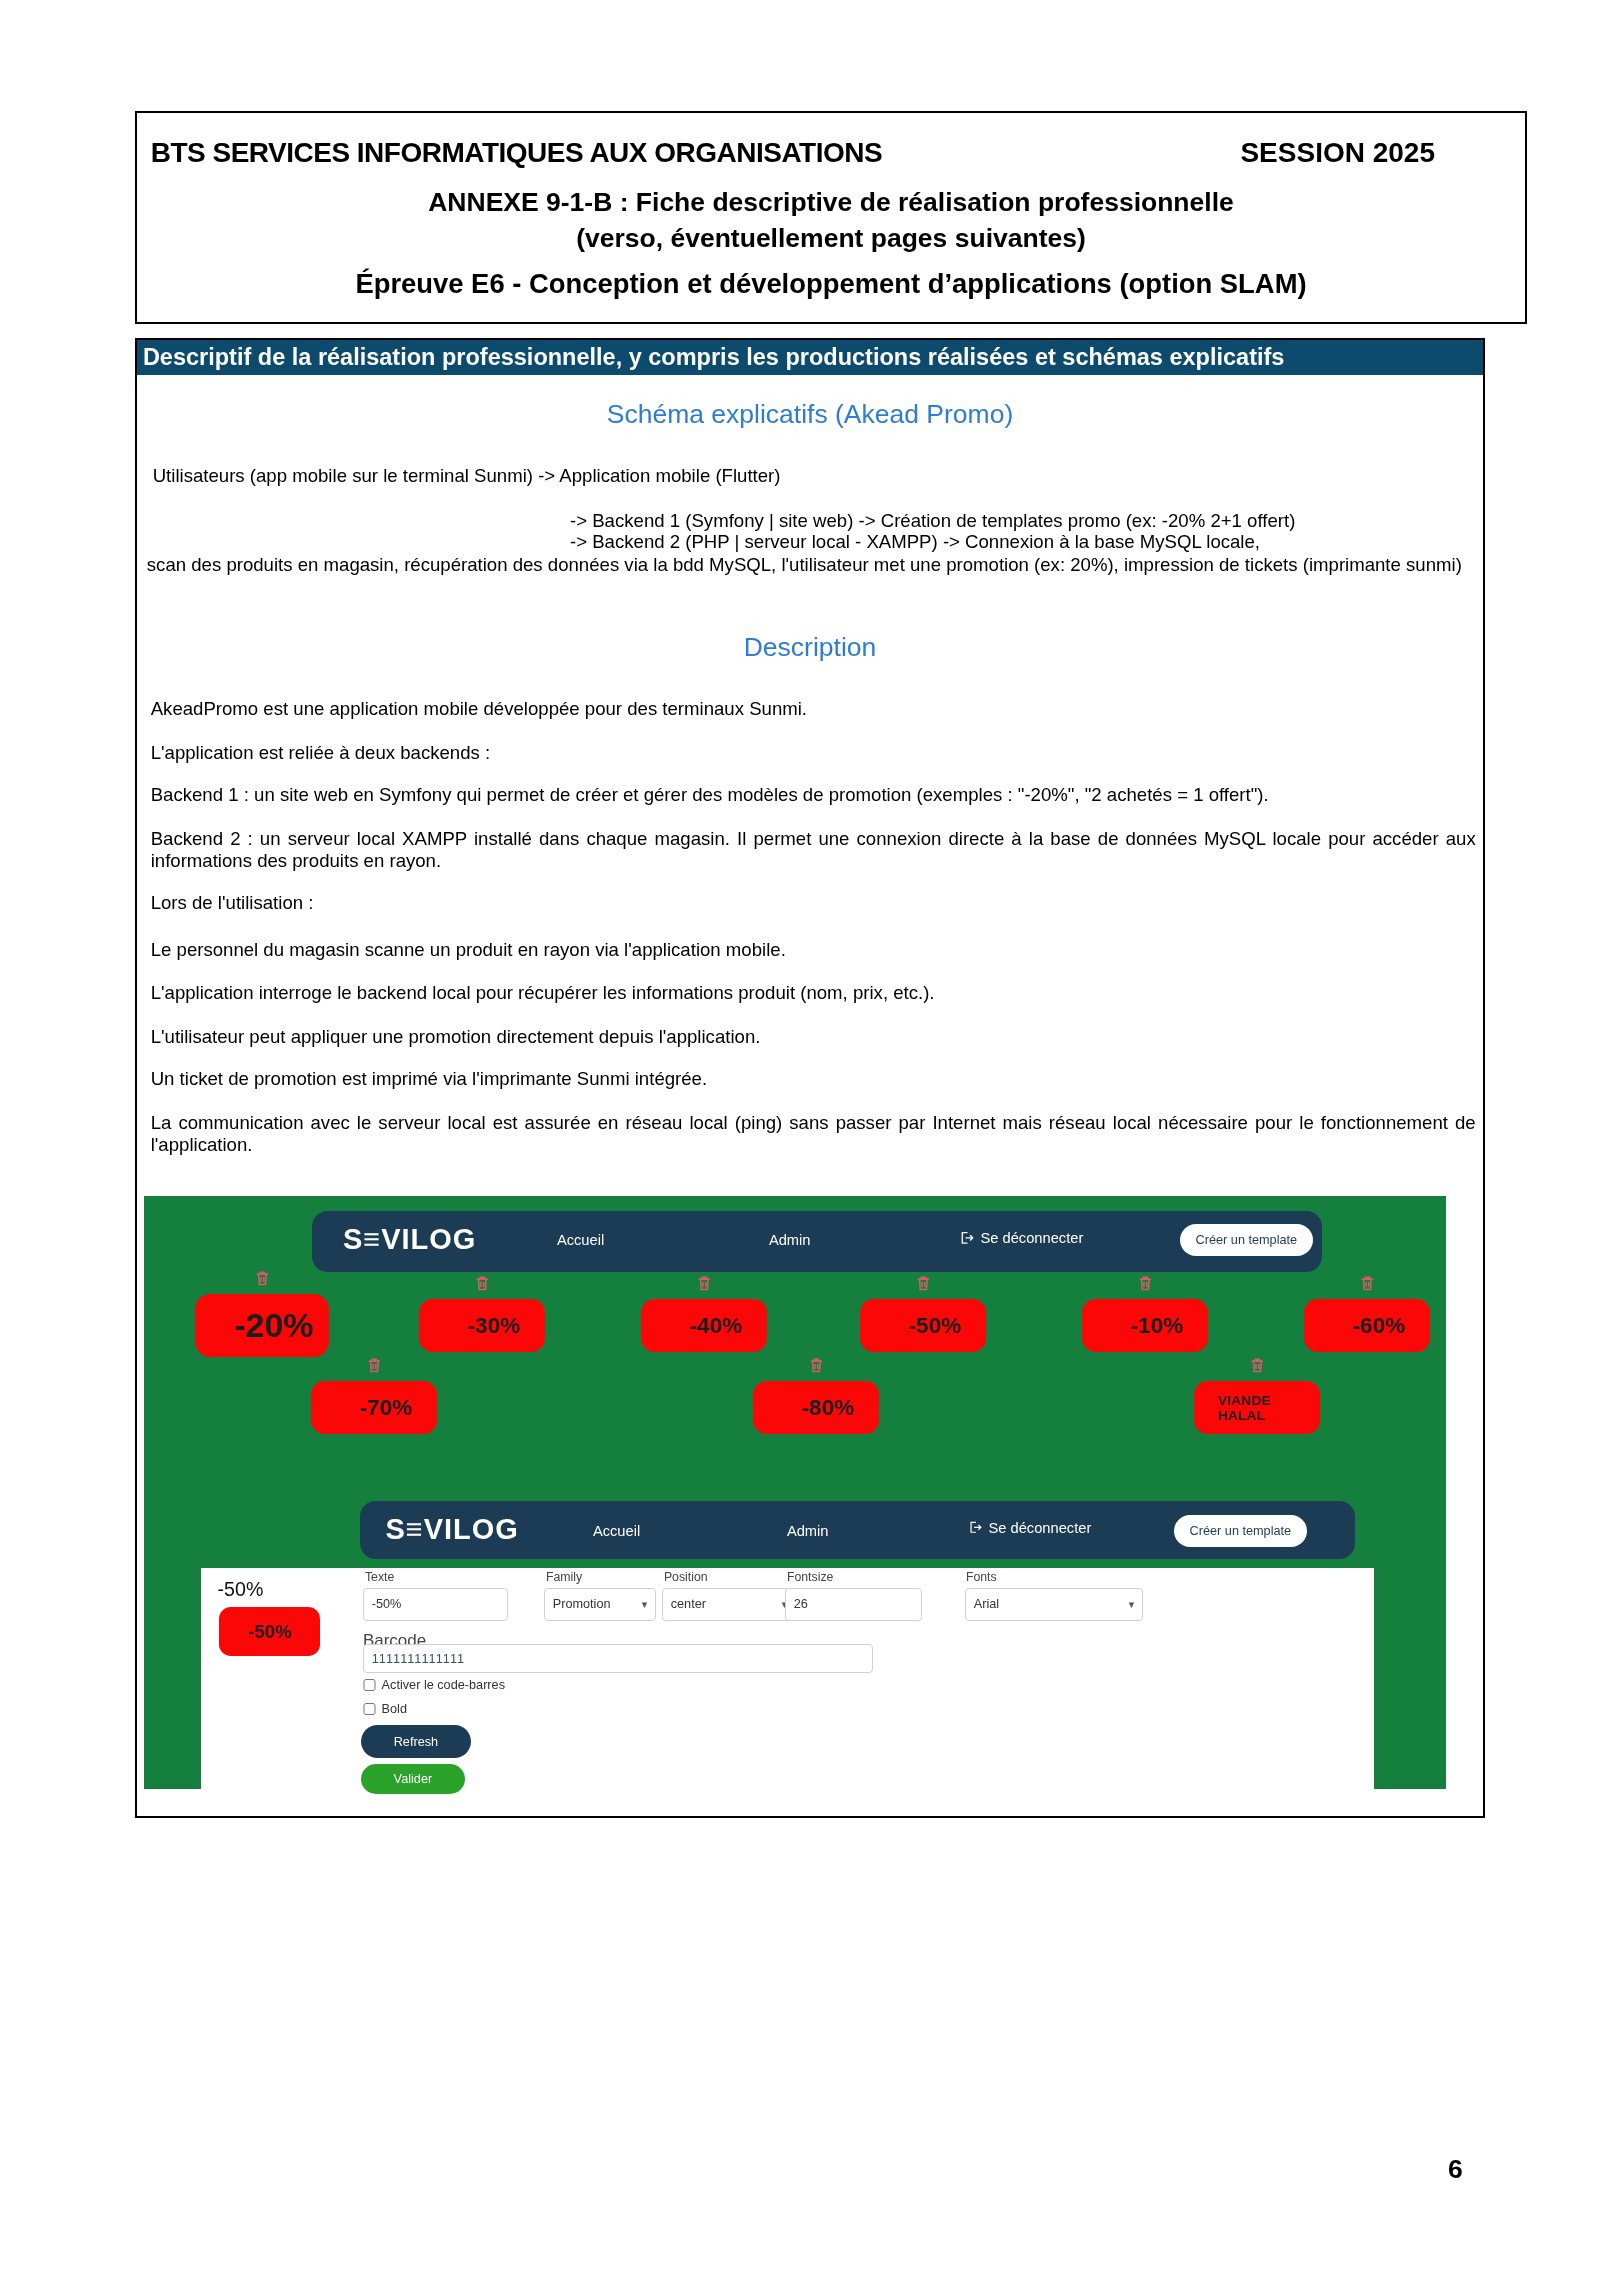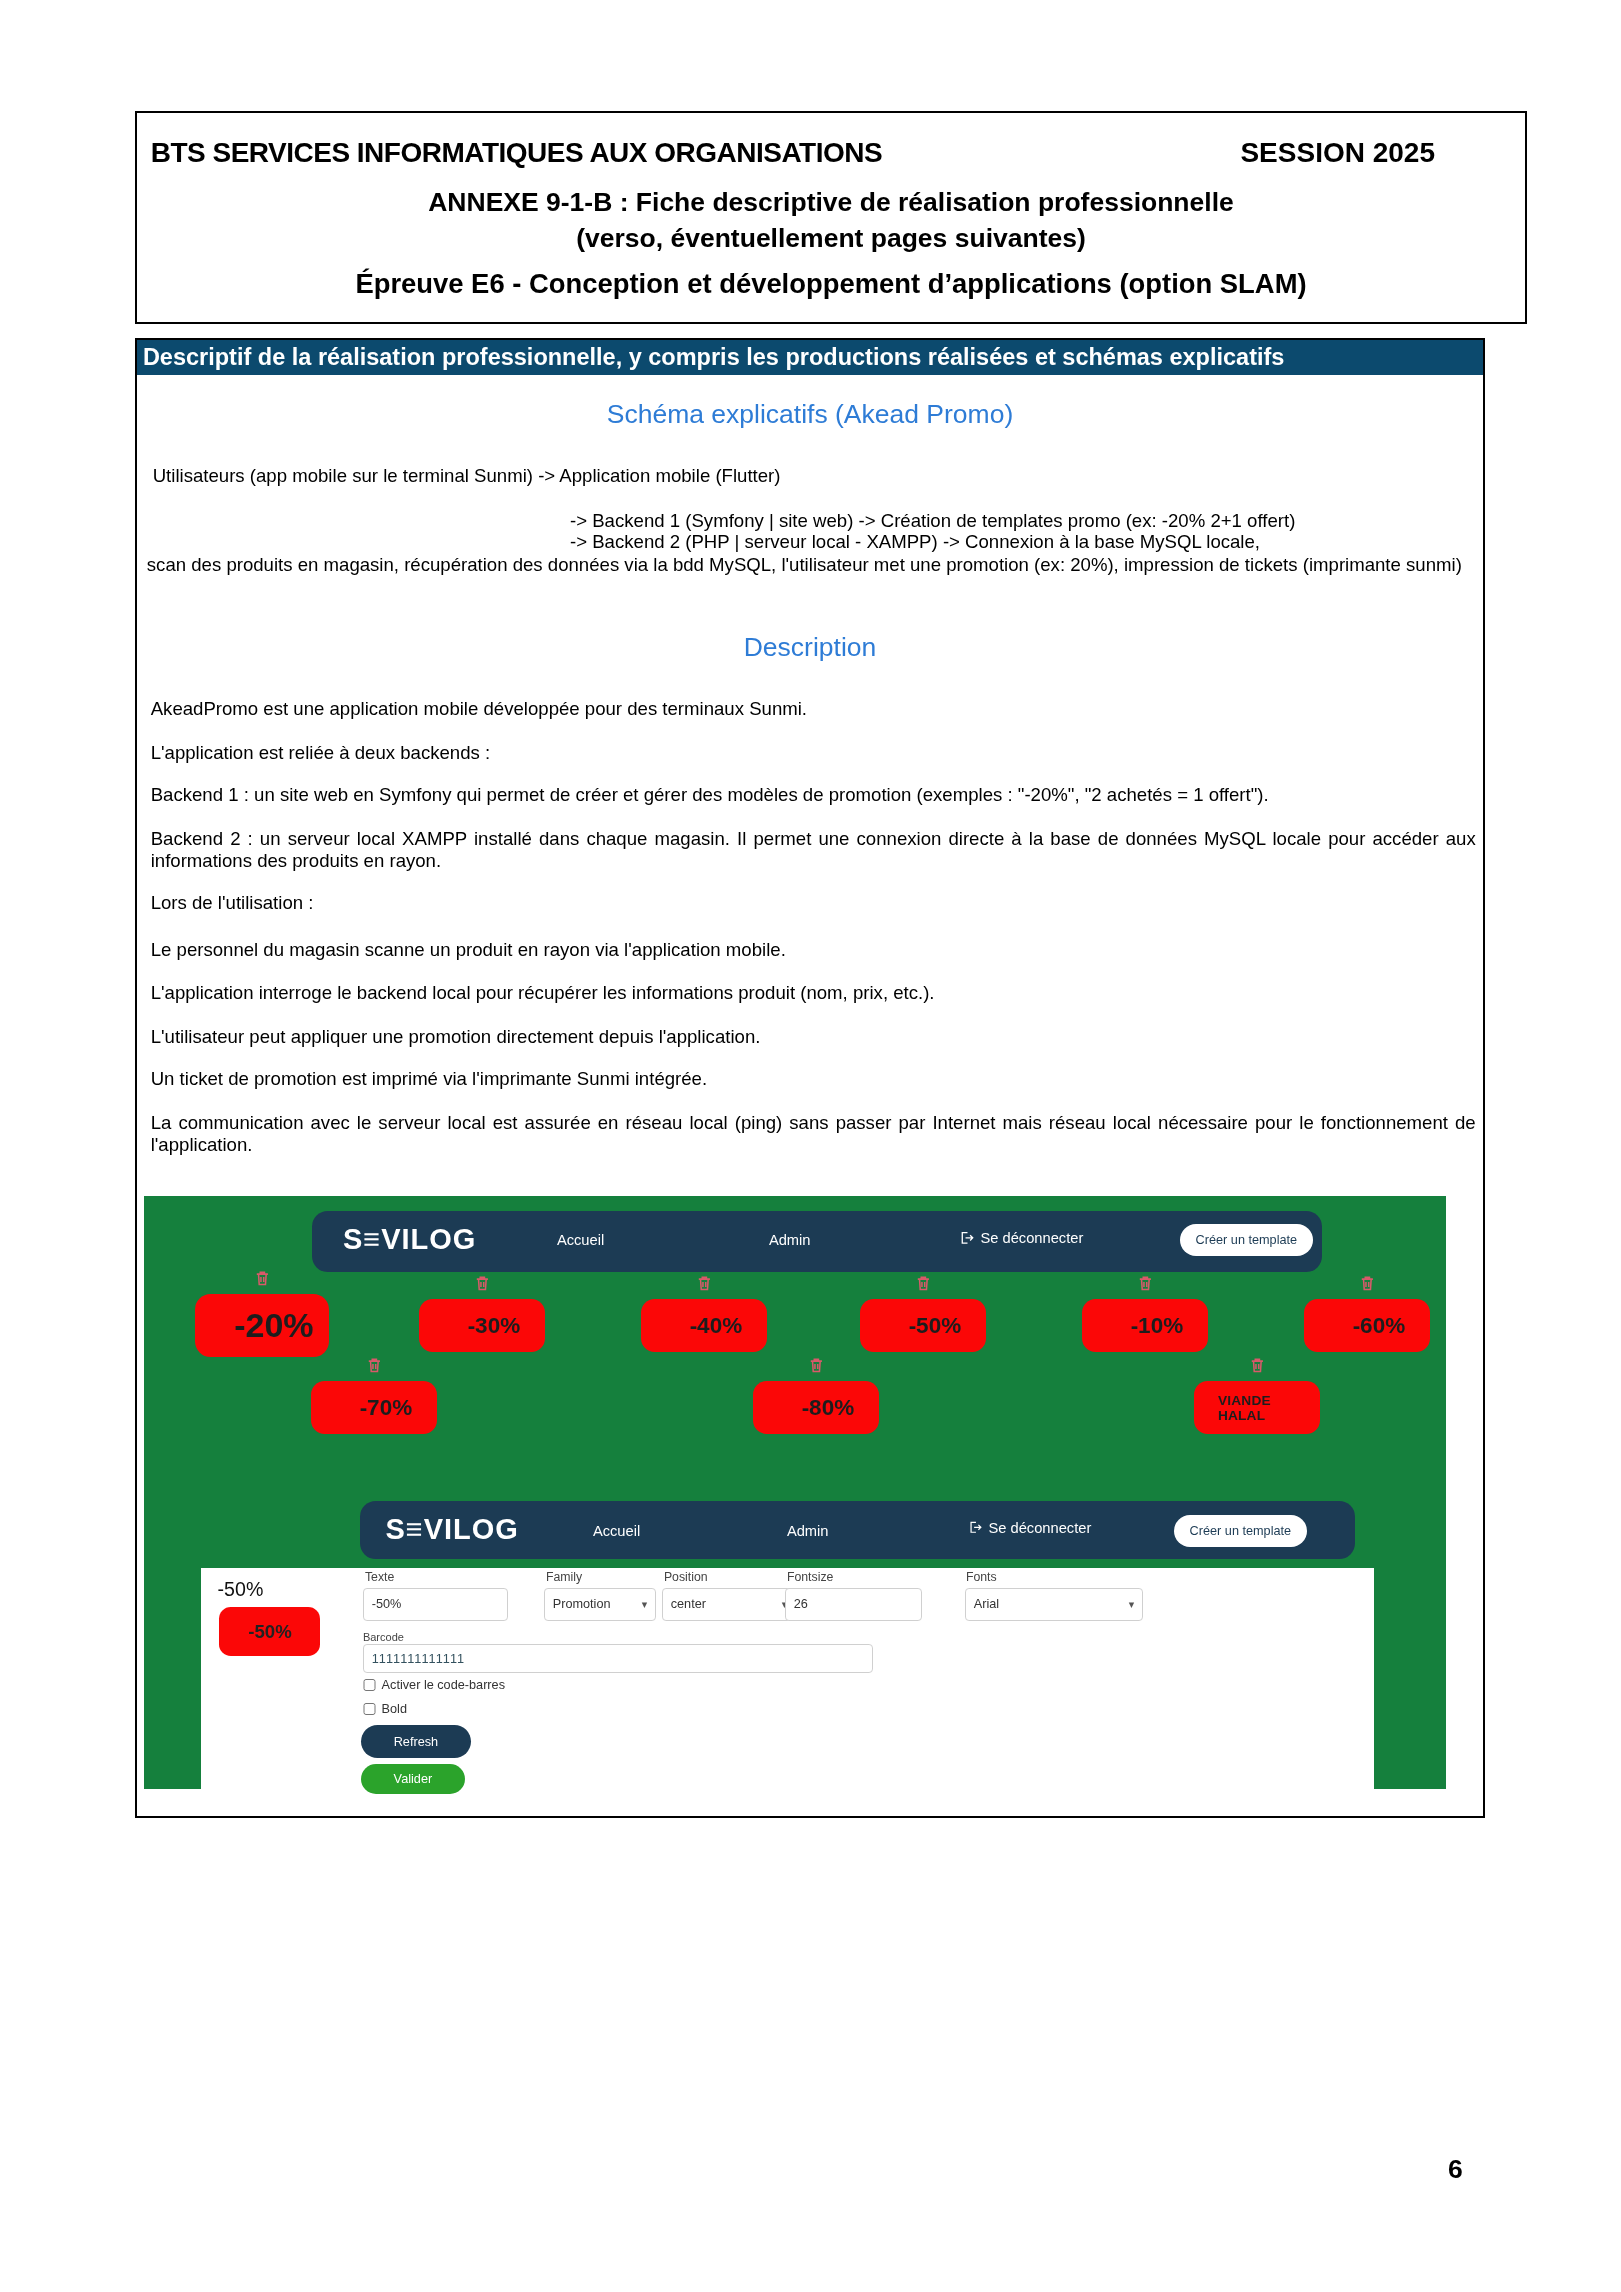--- a/index.html
+++ b/index.html
@@ -76,21 +76,21 @@
   .lbl-fontsize{left:586px;} .lbl-fonts{left:765px;}
   .fld{position:absolute;top:19.6px;height:33px;background:#fff;border:1px solid #d0d0d0;border-radius:3.9px;
     font-size:12.7px;color:#333;box-sizing:border-box;padding:0 7.8px;font-family:"Liberation Sans","DejaVu Sans",sans-serif;}
   .in-texte{left:162px;width:145px;}
   .sel-family{left:343px;width:112px;}
   .sel-position{left:461px;width:134px;}
   .in-fontsize{left:584px;width:137px;}
   .sel-fonts{left:764px;width:178px;}
   .fakesel{display:flex;align-items:center;justify-content:space-between;}
   .chev{color:#555;font-size:10.8px;margin-left:7.8px;}
-  .lbl-barcode{position:absolute;left:162px;top:63px;font-size:11px;color:#444;}
+  .lbl-barcode{position:absolute;left:162px;top:63px;font-size:17px;color:#444;}
   .in-barcode{position:absolute;left:162px;top:76px;width:510px;height:29px;color:#33515e;letter-spacing:1px;}
   .cb-row{position:absolute;left:162px;display:flex;align-items:center;gap:6px;font-size:12.7px;color:#333;}
   #cb-row-1{top:110px;} #cb-row-2{top:134px;}
   .cb-row input{width:12.7px;height:12.7px;margin:0;}
   .pill-btn{position:absolute;left:160px;border:none;border-radius:16.7px;color:#fff;font-size:12.7px;
     font-family:"Liberation Sans","DejaVu Sans",sans-serif;}
   #refresh-btn{top:157px;width:110px;height:33px;background:#1c3b54;}
   #valider-btn{top:196px;width:104px;height:30px;background:#2ba32b;}
 
   #page-number{position:absolute;left:1448px;top:2154px;font-size:26.5px;font-weight:bold;}

